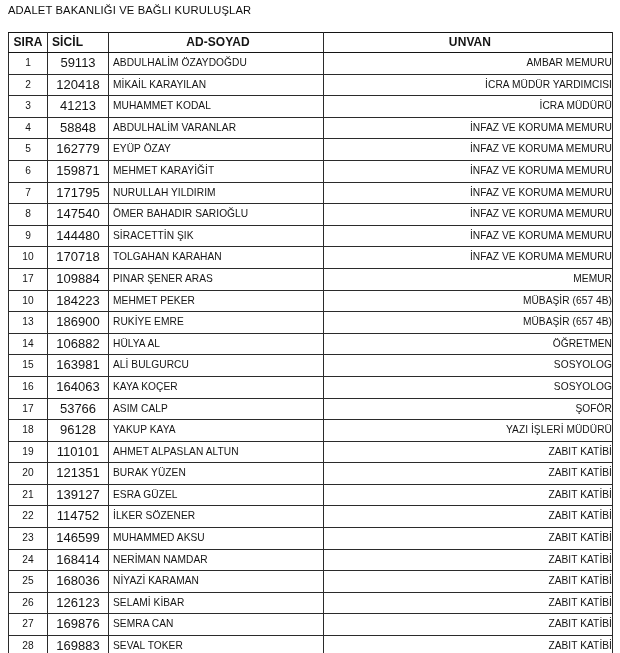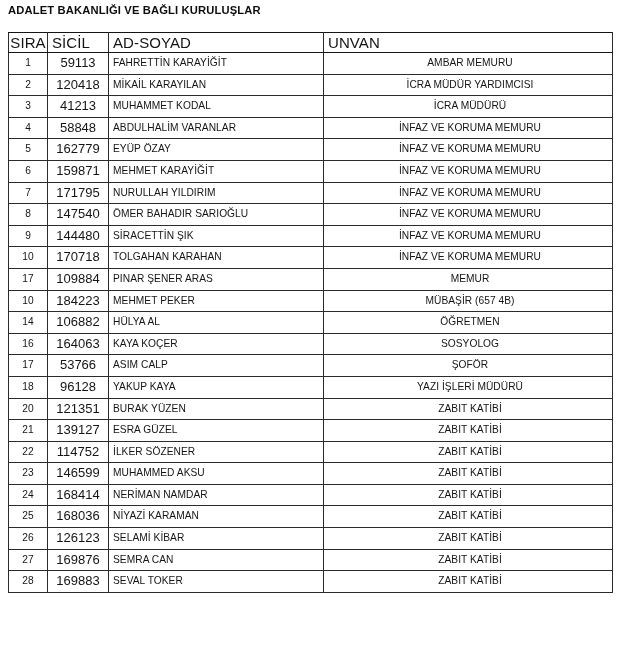--- a/index.html
+++ b/index.html
@@ -23,21 +23,21 @@
     height: 653px;
     box-sizing: border-box;
   }
 
   
   .doc-title {
     position: absolute;
     left: 8px;
     top: 4px;
     font-size: 11.2px;
-    font-weight: bold;
+    font-weight: normal;
     letter-spacing: 0.15px;
     color: #0d0d0d;
     white-space: nowrap;
   }
 
   
   .listing-table {
     position: absolute;
     left: 8px;
     top: 32px;
@@ -59,49 +59,49 @@
     padding: 0;
     height: 20.6px;
     line-height: 20.6px;
     vertical-align: middle;
     overflow: hidden;
     white-space: nowrap;
   }
 
   
   .listing-table thead th {
-    font-weight: normal;
-    font-size: 15px;
+    font-weight: bold;
+    font-size: 12px;
     height: 19px;
     line-height: 19px;
     letter-spacing: 0.1px;
     border-bottom: 1.5px solid #141414;
     border-top: 1.5px solid #141414;
   }
   .th-sira   { text-align: center; }
   .th-sicil  { text-align: left; padding-left: 4px !important; margin-left: 16px; }
-  .th-ad     { text-align: left; padding-left: 4px !important; }
-  .th-unvan  { text-align: left; padding-left: 4px !important; }
+  .th-ad     { text-align: center; padding-left: 4px !important; }
+  .th-unvan  { text-align: center; padding-left: 4px !important; }
 
   
   .cell-sira {
     text-align: center;
     font-size: 10.2px;
   }
   .cell-sicil {
     text-align: center;
     font-size: 13px;
   }
   .cell-ad {
     text-align: left;
     padding-left: 4px !important;
     letter-spacing: 0.05px;
   }
   .cell-unvan {
-    text-align: center;
+    text-align: right;
     padding-left: 4px !important;
     letter-spacing: 0.05px;
   }
 
   
   .listing-table td.cell-ad,
   .listing-table th.th-ad {
     border-left: 1.5px solid #1f1f1f;
   }
   .listing-table td.cell-unvan,
@@ -128,21 +128,21 @@
         <th class="th-sira">SIRA</th>
         <th class="th-sicil">SİCİL</th>
         <th class="th-ad">AD-SOYAD</th>
         <th class="th-unvan">UNVAN</th>
       </tr>
     </thead>
     <tbody id="table-body">
         <tr>
           <td class="cell-sira">1</td>
           <td class="cell-sicil">59113</td>
-          <td class="cell-ad">FAHRETTİN KARAYİĞİT</td>
+          <td class="cell-ad">ABDULHALİM ÖZAYDOĞDU</td>
           <td class="cell-unvan">AMBAR MEMURU</td>
         </tr>
         <tr>
           <td class="cell-sira">2</td>
           <td class="cell-sicil">120418</td>
           <td class="cell-ad">MİKAİL KARAYILAN</td>
           <td class="cell-unvan">İCRA MÜDÜR YARDIMCISI</td>
         </tr>
         <tr>
           <td class="cell-sira">3</td>
@@ -198,44 +198,62 @@
           <td class="cell-ad">PINAR ŞENER ARAS</td>
           <td class="cell-unvan">MEMUR</td>
         </tr>
         <tr>
           <td class="cell-sira">10</td>
           <td class="cell-sicil">184223</td>
           <td class="cell-ad">MEHMET PEKER</td>
           <td class="cell-unvan">MÜBAŞİR (657 4B)</td>
         </tr>
         <tr>
+          <td class="cell-sira">13</td>
+          <td class="cell-sicil">186900</td>
+          <td class="cell-ad">RUKİYE EMRE</td>
+          <td class="cell-unvan">MÜBAŞİR (657 4B)</td>
+        </tr>
+        <tr>
           <td class="cell-sira">14</td>
           <td class="cell-sicil">106882</td>
           <td class="cell-ad">HÜLYA AL</td>
           <td class="cell-unvan">ÖĞRETMEN</td>
         </tr>
         <tr>
+          <td class="cell-sira">15</td>
+          <td class="cell-sicil">163981</td>
+          <td class="cell-ad">ALİ BULGURCU</td>
+          <td class="cell-unvan">SOSYOLOG</td>
+        </tr>
+        <tr>
           <td class="cell-sira">16</td>
           <td class="cell-sicil">164063</td>
           <td class="cell-ad">KAYA KOÇER</td>
           <td class="cell-unvan">SOSYOLOG</td>
         </tr>
         <tr>
           <td class="cell-sira">17</td>
           <td class="cell-sicil">53766</td>
           <td class="cell-ad">ASIM CALP</td>
           <td class="cell-unvan">ŞOFÖR</td>
         </tr>
         <tr>
           <td class="cell-sira">18</td>
           <td class="cell-sicil">96128</td>
           <td class="cell-ad">YAKUP KAYA</td>
           <td class="cell-unvan">YAZI İŞLERİ MÜDÜRÜ</td>
         </tr>
         <tr>
+          <td class="cell-sira">19</td>
+          <td class="cell-sicil">110101</td>
+          <td class="cell-ad">AHMET ALPASLAN ALTUN</td>
+          <td class="cell-unvan">ZABIT KATİBİ</td>
+        </tr>
+        <tr>
           <td class="cell-sira">20</td>
           <td class="cell-sicil">121351</td>
           <td class="cell-ad">BURAK YÜZEN</td>
           <td class="cell-unvan">ZABIT KATİBİ</td>
         </tr>
         <tr>
           <td class="cell-sira">21</td>
           <td class="cell-sicil">139127</td>
           <td class="cell-ad">ESRA GÜZEL</td>
           <td class="cell-unvan">ZABIT KATİBİ</td>

